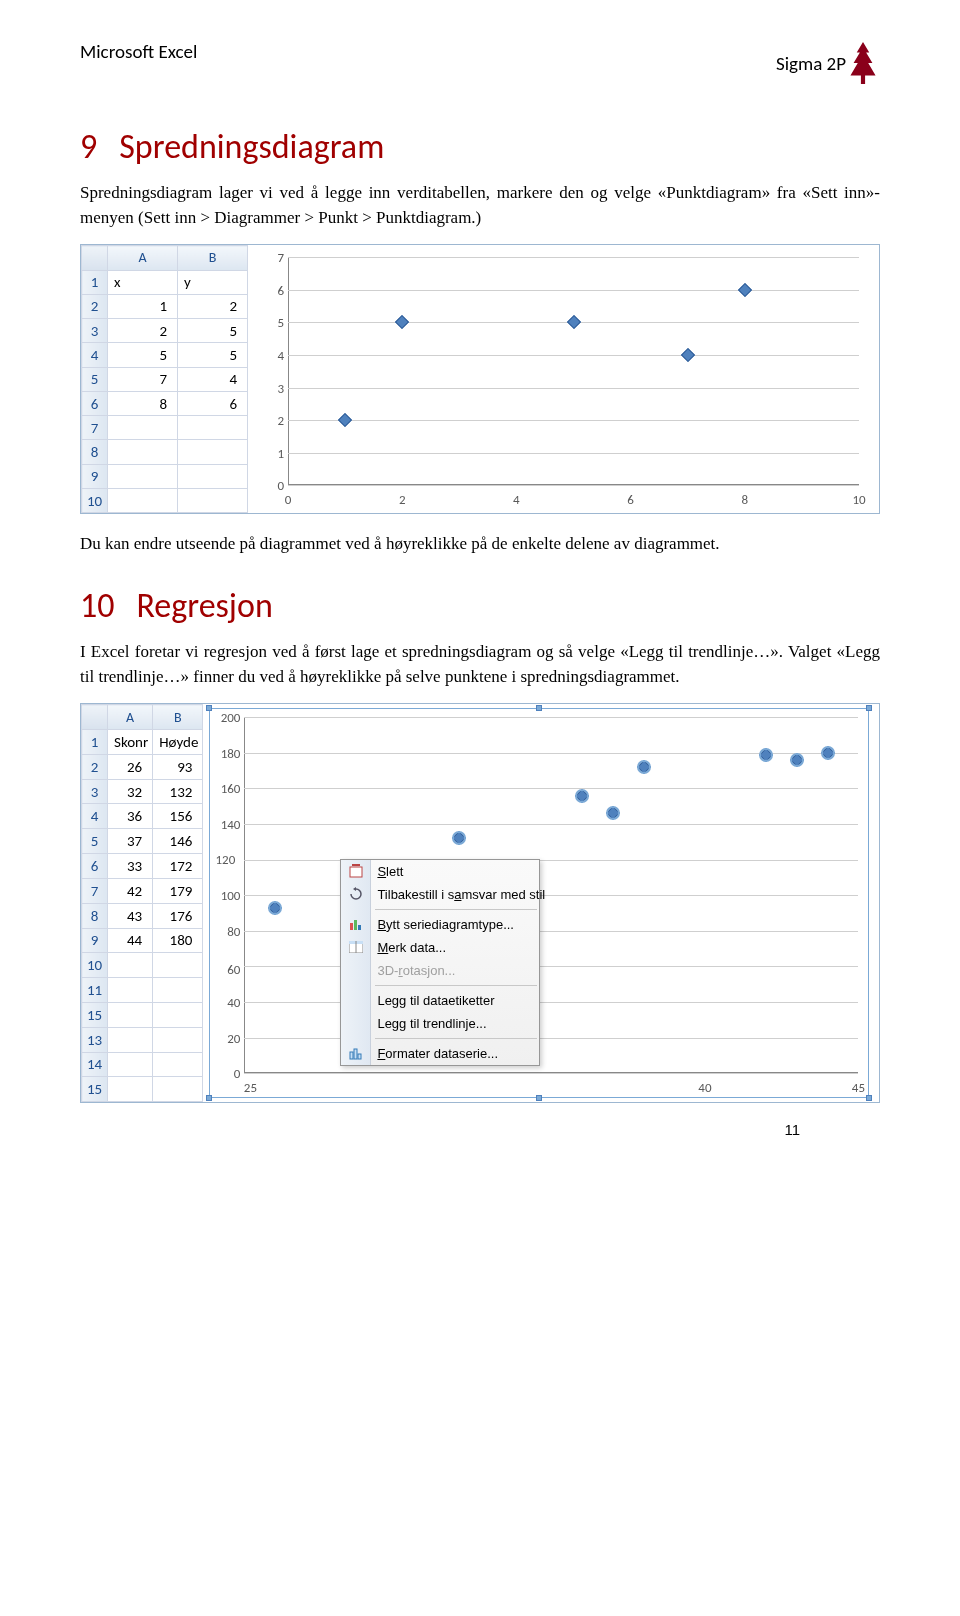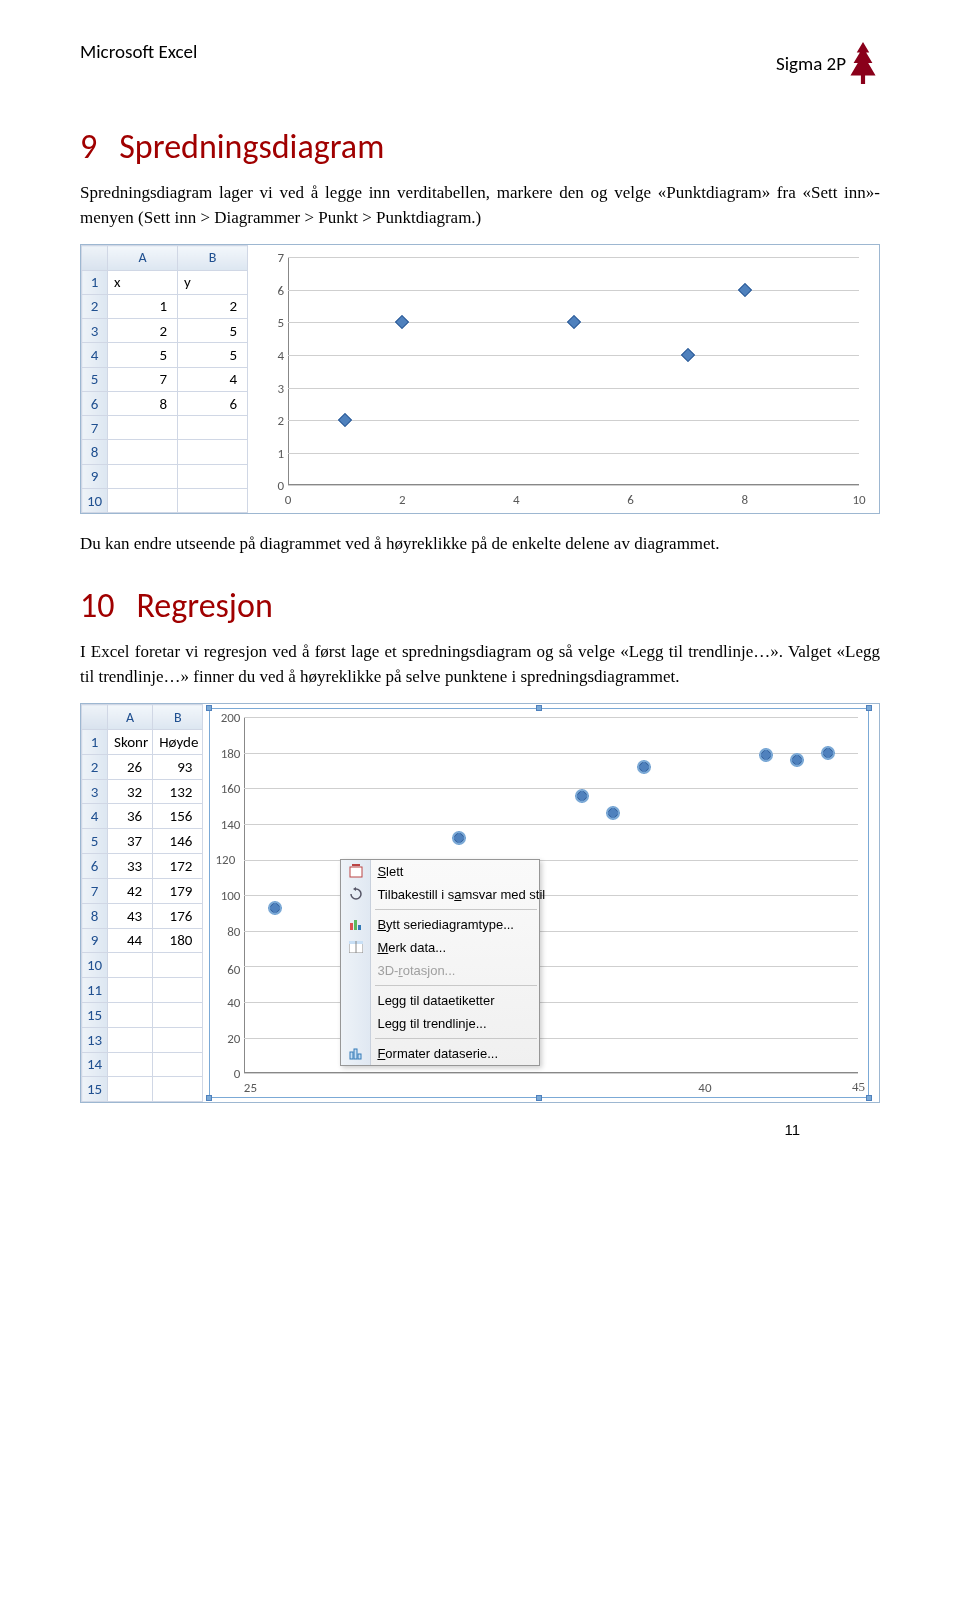--- a/index.html
+++ b/index.html
@@ -472,20 +472,20 @@
         <div class="ytick" style="top: 260px;">60</div>
         <div class="ytick" style="top: 221.6px;">80</div>
         <div class="ytick" style="top: 186px;">100</div>
         <div class="ytick" style="top: 150px; text-align: center;">120</div>
         <div class="ytick" style="top: 114.8px;">140</div>
         <div class="ytick" style="top: 79.2px;">160</div>
         <div class="ytick" style="top: 43.6px;">180</div>
         <div class="ytick" style="top: 8px;">200</div>
         <div class="xtick" style="left: 40px;">25</div>
         <div class="xtick" style="left: 494.5px;">40</div>
-        <div class="xtick" style="left: 648px; font-family: Liberation Serif, serif;">45</div>
+        <div class="xtick" style="left: 648px;">45</div>
       </div>
   </div>
 </div>
 
 <div style="height:30px; position:relative;">
   <span class="page-num">11</span>
 </div>
 
 </body></html>

